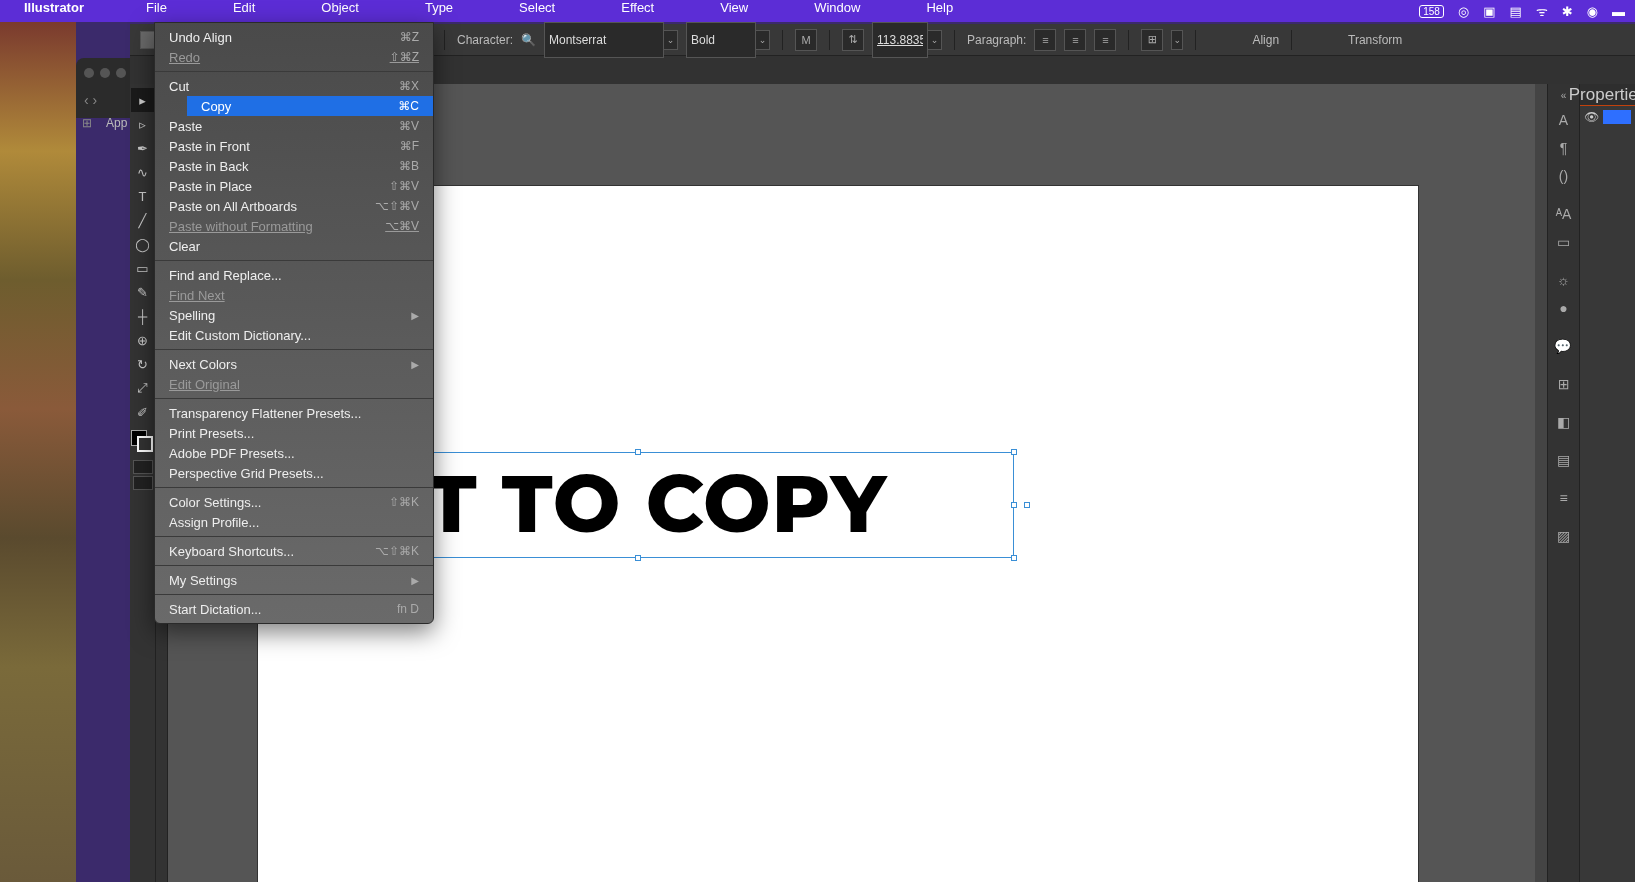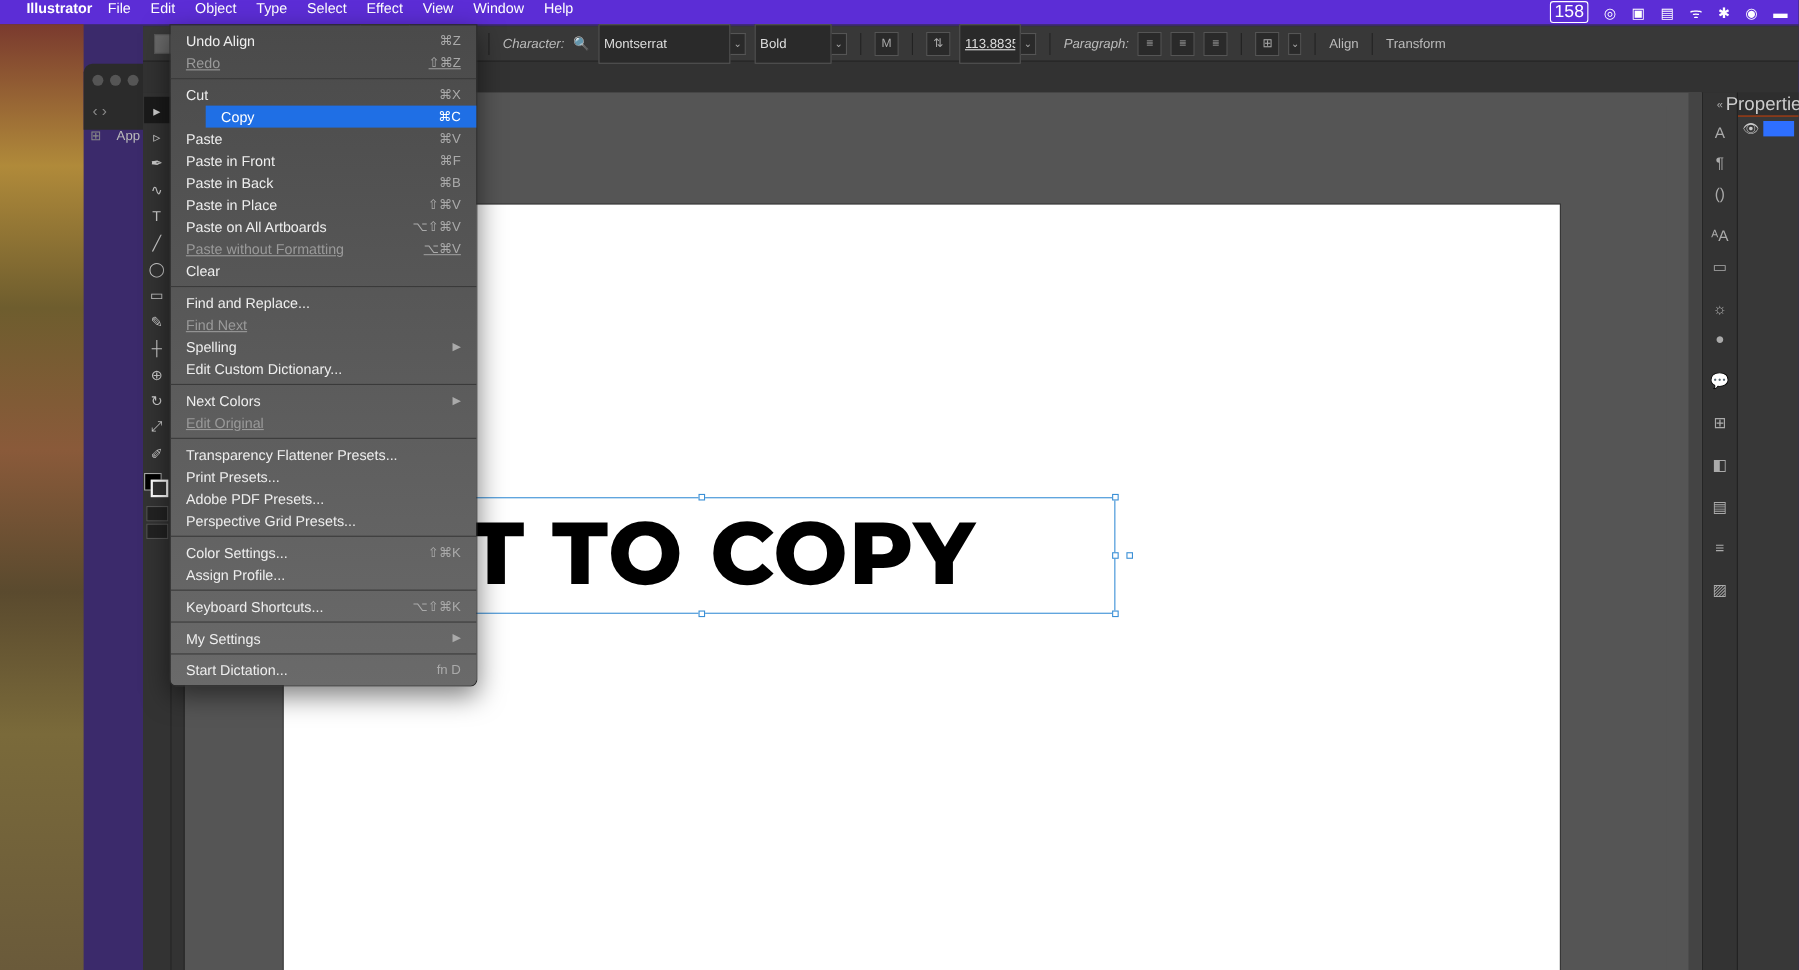--- a/index.html
+++ b/index.html
@@ -1,20 +1,20 @@
 <!DOCTYPE html>
 <html><head>
 <meta charset="utf-8">
 <style>
 * { margin: 0; padding: 0; box-sizing: border-box; font-family: -apple-system, "Helvetica Neue", Arial, sans-serif; }
 html, body { width: 1635px; height: 882px; overflow: hidden; background: #3b2a6b; }
 .menubar { position: absolute; top: 0; left: 0; right: 0; height: 22px; background: #5c2dd6; display: flex; padding: 0 10px; color: #fff; font-size: 13px; }
 .menubar .apple { margin-right: 14px; font-size: 14px; }
 .menubar .appname { font-weight: 700; margin-right: 14px; }
-.menubar .mitem { margin-right: 18px; cursor: default; }
+.menubar .mitem { margin-right: 18px; cursor: default; margin-left: 48px; }
 .menubar .mitem.active { background: rgba(255,255,255,0.0); }
 .menubar .spacer { flex: 1; }
 .menubar .tray { display: flex; align-items: center; gap: 14px; }
 .menubar .tray span { font-size: 13px; }
 
 .desktop-strip { position: absolute; top: 22px; left: 0; width: 76px; height: 860px; background: linear-gradient(180deg,#7a3a2e 0%, #b08a3a 15%, #6e5d2e 30%, #8a5a3a 45%, #5a4a2e 60%, #7a6a3a 75%, #6a5a3a 100%); }
 
 .finder-peek { position: absolute; top: 58px; left: 76px; width: 60px; height: 60px; background: #2b2b2b; border-radius: 8px 0 0 0; }
 .finder-peek .dots { position: absolute; top: 10px; left: 8px; display: flex; gap: 6px; }
 .finder-peek .dots span { width: 10px; height: 10px; border-radius: 50%; background: #555; display: inline-block; }
@@ -25,24 +25,24 @@
 .ai-titlebar .dots { position: absolute; left: 8px; display: flex; gap: 7px; }
 .ai-titlebar .dots span { width: 11px; height: 11px; border-radius: 50%; background: #555; display: inline-block; }
 .ai-titlebar .dots span.red { background: #ff5f57; }
 
 .optbar { height: 32px; background: #383838; border-bottom: 1px solid #222; display: flex; align-items: center; padding: 0 10px; color: #bbb; font-size: 12px; gap: 8px; }
 .optbar .swatch { width: 80px; height: 18px; background: #6a6a6a; border: 1px solid #555; }
 .optbar .sep { width: 1px; height: 20px; background: #222; margin: 0 4px; }
 .optbar .field { background: #2a2a2a; border: 1px solid #555; color: #ddd; padding: 1px 4px; height: 36px; font-size: 12px; }
 .optbar .dropdown { display: flex; align-items: center; }
 .optbar .dropdown .arrow { width: 14px; height: 20px; background: #2a2a2a; border: 1px solid #555; border-left: none; display: flex; align-items: center; justify-content: center; color: #aaa; font-size: 9px; }
-.optbar .label { color: #bbb; font-style: italic; }
+.optbar .label { color: #bbb; }
 .optbar .iconbtn { width: 22px; height: 22px; background: #2a2a2a; border: 1px solid #555; display: flex; align-items: center; justify-content: center; color: #aaa; font-size: 11px; }
 .optbar .globe { width: 20px; height: 20px; border-radius: 50%; background: radial-gradient(circle at 35% 35%, #888, #555); }
-.optbar .link { color: #bbb; cursor: default; }
+.optbar .link { color: #bbb; cursor: default; margin-left: 44px; }
 
 .workarea { position: absolute; top: 60px; left: 0; right: 0; bottom: 0; display: flex; }
 .toolcol { width: 26px; background: #333; border-right: 1px solid #222; display: flex; flex-direction: column; align-items: center; padding-top: 4px; gap: 0; }
 .toolcol .tool { width: 24px; height: 24px; display: flex; align-items: center; justify-content: center; color: #ccc; font-size: 13px; cursor: default; }
 .toolcol .tool.sel { background: #1a1a1a; }
 .toolcol .swatches { margin-top: 6px; position: relative; width: 24px; height: 28px; }
 .toolcol .swatches .fill { position: absolute; top: 0; left: 0; width: 16px; height: 16px; background: #000; border: 1px solid #aaa; }
 .toolcol .swatches .stroke { position: absolute; top: 6px; left: 6px; width: 16px; height: 16px; background: #333; border: 2px solid #fff; }
 .toolcol .modebtn { width: 20px; height: 14px; background: #222; border: 1px solid #555; margin-top: 2px; }
 
@@ -93,21 +93,21 @@
   <span class="mitem active">Edit</span>
   <span class="mitem">Object</span>
   <span class="mitem">Type</span>
   <span class="mitem">Select</span>
   <span class="mitem">Effect</span>
   <span class="mitem">View</span>
   <span class="mitem">Window</span>
   <span class="mitem">Help</span>
   <span class="spacer"></span>
   <div class="tray">
-    <span style="border:1px solid #fff;border-radius:3px;padding:0 3px;font-size:16px;">158</span>
+    <span style="border:1px solid #fff;border-radius:3px;padding:0 3px;font-size:10px;">158</span>
     <span>◎</span>
     <span>▣</span>
     <span>▤</span>
     <span>ᯤ</span>
     <span>✱</span>
     <span>◉</span>
     <span>▬</span>
   </div>
 </div>
 

